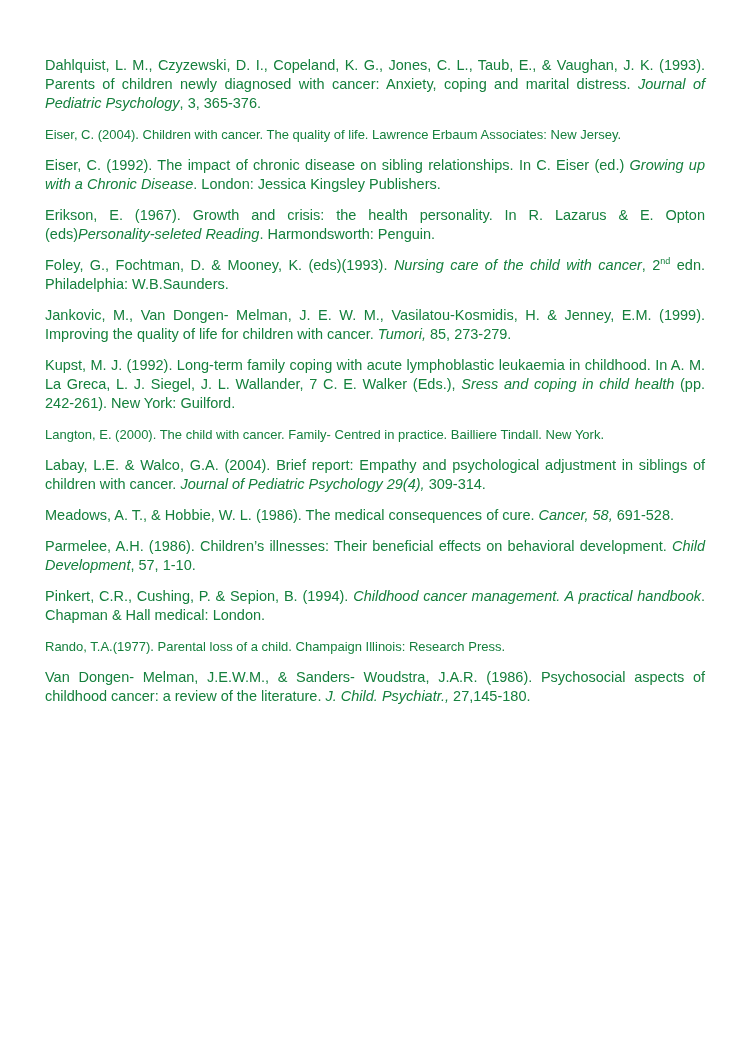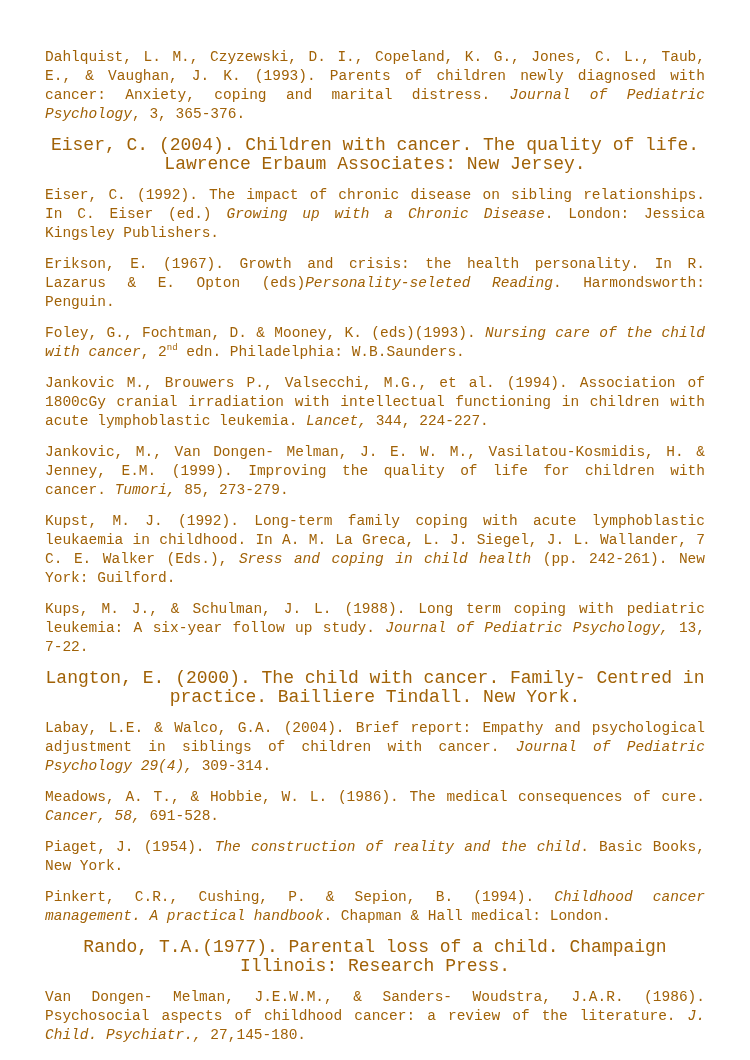--- a/index.html
+++ b/index.html
@@ -13,56 +13,54 @@
     overflow: hidden;
   }
   .page {
     box-sizing: border-box;
     width: 750px;
     height: 1060px;
     padding: 44px 45px 0 45px;
     background: #ffffff;
   }
   .ref {
-    font-family: Liberation Mono, monospace;
+    font-family: Liberation Sans, sans-serif;
     font-size: 14.5px;
     line-height: 19px;
-    color: #a16207;
+    color: #15803d;
     text-align: justify;
-    margin: 4px 0 12px 0;
+    margin: 12px 0 12px 0;
   }
   .ref.alt {
-    font-size: 18px;
+    font-size: 13px;
     line-height: 19px;
-    text-align: center;
+    text-align: left;
   }
   .it {
     font-style: italic;
   }
   .ref sup {
     font-size: 9px;
     line-height: 0;
     vertical-align: super;
   }
 </style>
 </head>
 <body>
 
 <div class="page">
   <div class="refs">
       <p class="ref"><span>Dahlquist, L. M., Czyzewski, D. I., Copeland, K. G., Jones, C. L., Taub, E., &amp; Vaughan, J. K. (1993). Parents of children newly diagnosed with cancer: Anxiety, coping and marital distress. </span><span class="it">Journal of Pediatric Psychology</span><span>, 3, 365-376.</span></p>
       <p class="ref alt"><span>Eiser, C. (2004). Children with cancer. The quality of life. Lawrence Erbaum Associates: New Jersey.</span></p>
       <p class="ref"><span>Eiser, C. (1992). The impact of chronic disease on sibling relationships. In C. Eiser (ed.) </span><span class="it">Growing up with a Chronic Disease</span><span>. London: Jessica Kingsley Publishers.</span></p>
       <p class="ref"><span>Erikson, E. (1967). Growth and crisis: the health personality. In R. Lazarus &amp; E. Opton (eds)</span><span class="it">Personality-seleted Reading</span><span>. Harmondsworth: Penguin.</span></p>
       <p class="ref"><span>Foley, G., Fochtman, D. &amp; Mooney, K. (eds)(1993). </span><span class="it">Nursing care of the child with cancer</span><span>, 2</span><sup>nd</sup><span> edn. Philadelphia: W.B.Saunders.</span></p>
-      <p class="ref"><span>Jankovic M., Brouwers P., Valsecchi, M.G., et al. (1994). Association of 1800cGy cranial irradiation with intellectual functioning in children with acute lymphoblastic leukemia. </span><span class="it">Lancet,</span><span> 344, 224-227.</span></p>
       <p class="ref"><span>Jankovic, M., Van Dongen- Melman, J. E. W. M., Vasilatou-Kosmidis, H. &amp; Jenney, E.M. (1999). Improving the quality of life for children with cancer. </span><span class="it">Tumori,</span><span> 85, 273-279.</span></p>
       <p class="ref"><span>Kupst, M. J. (1992). Long-term family coping with acute lymphoblastic leukaemia in childhood. In A. M. La Greca, L. J. Siegel, J. L. Wallander, 7 C. E. Walker (Eds.), </span><span class="it">Sress and coping in child health</span><span> (pp. 242-261). New York: Guilford.</span></p>
-      <p class="ref"><span>Kups, M. J., &amp; Schulman, J. L. (1988). Long term coping with pediatric leukemia: A six-year follow up study. </span><span class="it">Journal of Pediatric Psychology,</span><span> 13, 7-22.</span></p>
       <p class="ref alt"><span>Langton, E. (2000). The child with cancer. Family- Centred in practice. Bailliere Tindall. New York.</span></p>
       <p class="ref"><span>Labay, L.E. &amp; Walco, G.A. (2004). Brief report: Empathy and psychological adjustment in siblings of children with cancer. </span><span class="it">Journal of Pediatric Psychology 29(4),</span><span> 309-314.</span></p>
       <p class="ref"><span>Meadows, A. T., &amp; Hobbie, W. L. (1986). The medical consequences of cure. </span><span class="it">Cancer, 58,</span><span> 691-528.</span></p>
-      <p class="ref"><span>Piaget, J. (1954). </span><span class="it">The construction of reality and the child</span><span>. Basic Books, New York.</span></p>
+      <p class="ref"><span>Parmelee, A.H. (1986). Children’s illnesses: Their beneficial effects on behavioral development. </span><span class="it">Child Development</span><span>, 57, 1-10.</span></p>
       <p class="ref"><span>Pinkert, C.R., Cushing, P. &amp; Sepion, B. (1994). </span><span class="it">Childhood cancer management. A practical handbook</span><span>. Chapman &amp; Hall medical: London.</span></p>
       <p class="ref alt"><span>Rando, T.A.(1977). Parental loss of a child. Champaign Illinois: Research Press.</span></p>
       <p class="ref"><span>Van Dongen- Melman, J.E.W.M., &amp; Sanders- Woudstra, J.A.R. (1986). Psychosocial aspects of childhood cancer: a review of the literature. </span><span class="it">J. Child. Psychiatr.,</span><span> 27,145-180.</span></p>
     </div>
 </div>
 
 </body></html>

